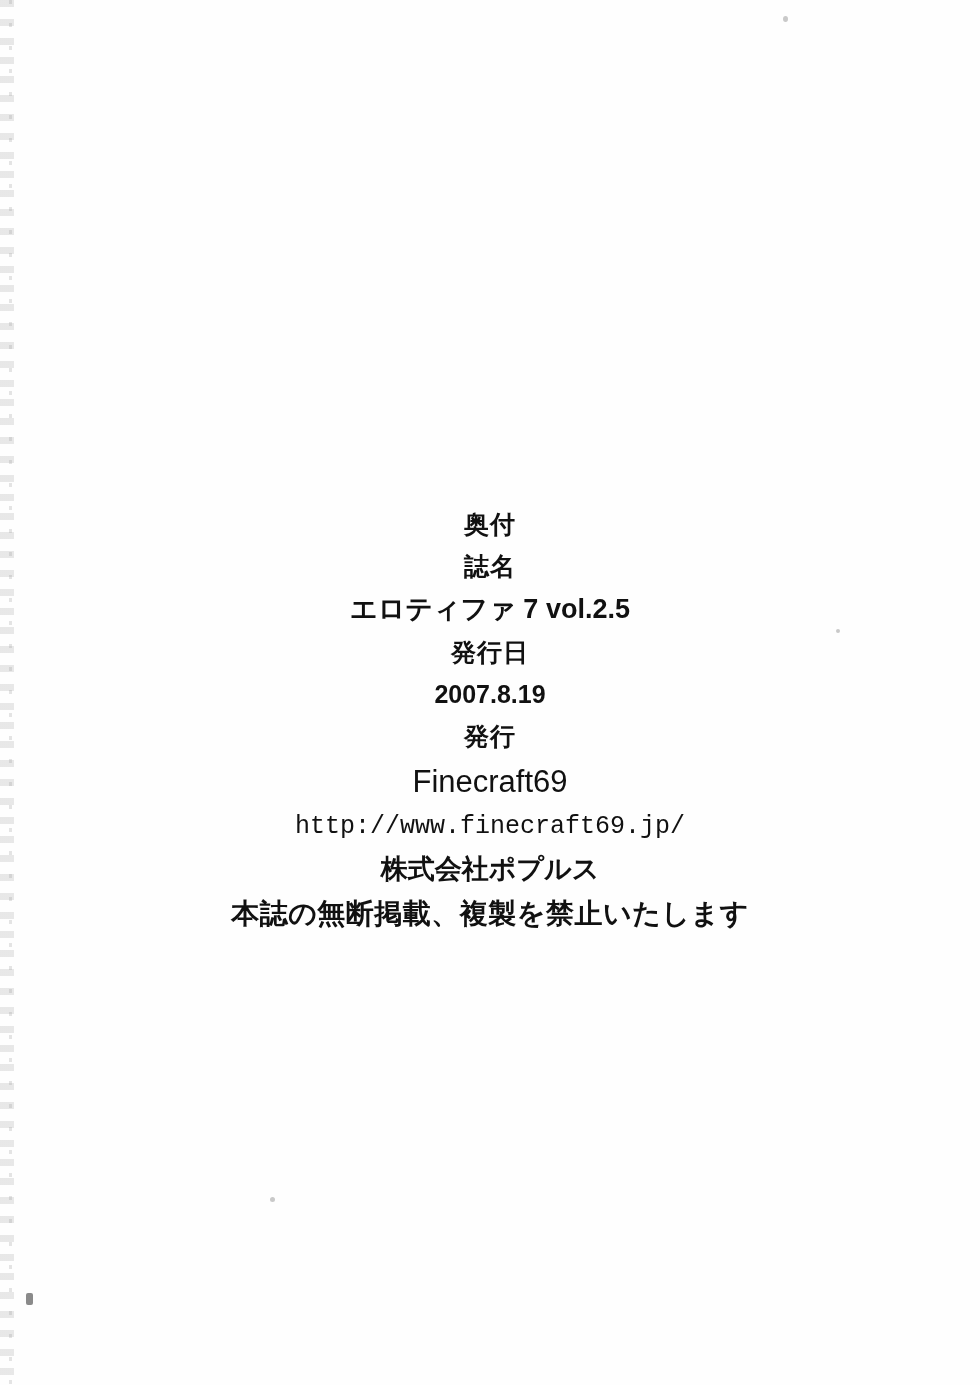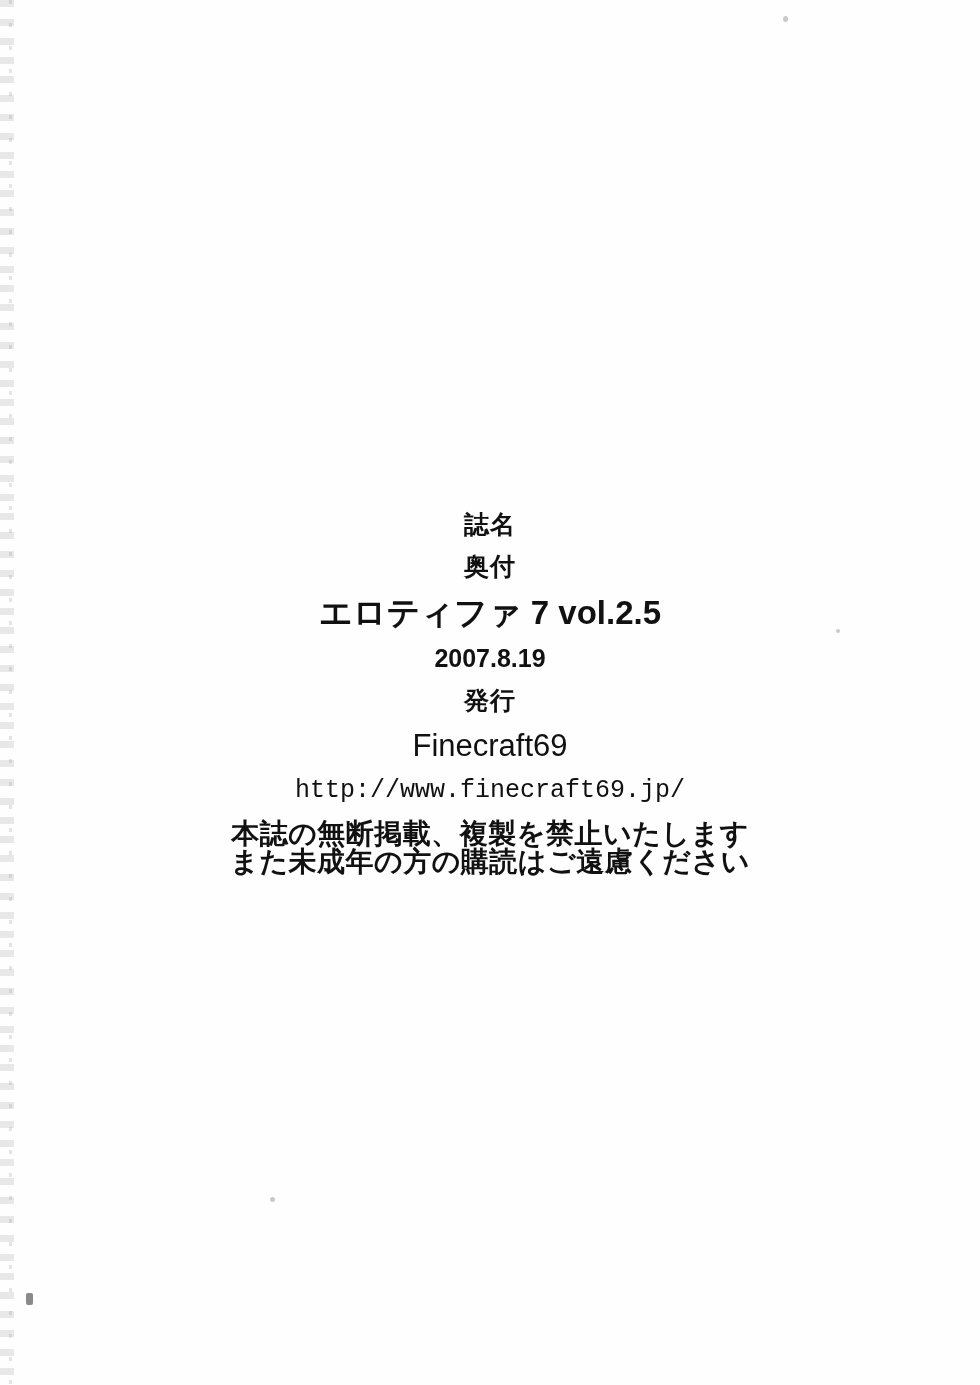--- a/index.html
+++ b/index.html
@@ -95,21 +95,21 @@
     margin-bottom: 17px;
   }
   .value-url {
     font-family: Liberation Mono, monospace;
     font-weight: normal;
     font-size: 25px;
     margin-bottom: 17px;
   }
   .title-line {
     font-weight: bold;
-    font-size: 33px;
+    font-size: 27px;
     margin-bottom: 17px;
   }
   .printer {
     font-weight: bold;
     font-size: 27px;
     margin-bottom: 17px;
   }
   .notice {
     font-weight: bold;
     font-size: 28px;
@@ -124,30 +124,31 @@
 
   <div class="scan-edge"></div>
   <div class="scan-edge2"></div>
   <div class="speck s1"></div>
   <div class="speck s2"></div>
   <div class="speck s3"></div>
   <div class="speck s4"></div>
 
   <div class="colophon">
 
+    <span class="line label">奥付</span>
+
     <span class="line label">誌名</span>
-
-    <span class="line label">奥付</span>
     <span class="line title-line">エロティファ 7 vol.2.5</span>
 
+    <span class="line label">発行日</span>
     <span class="line value">2007.8.19</span>
 
     <span class="line label">発行</span>
     <span class="line value-serif">Finecraft69</span>
     <span class="line value-url">http://www.finecraft69.jp/</span>
 
 
+    <span class="line printer">株式会社ポプルス</span>
 
     <span class="line notice">本誌の無断掲載、複製を禁止いたします</span>
-    <span class="line notice last">また未成年の方の購読はご遠慮ください</span>
 
   </div>
 </div>
 
 </body></html>

